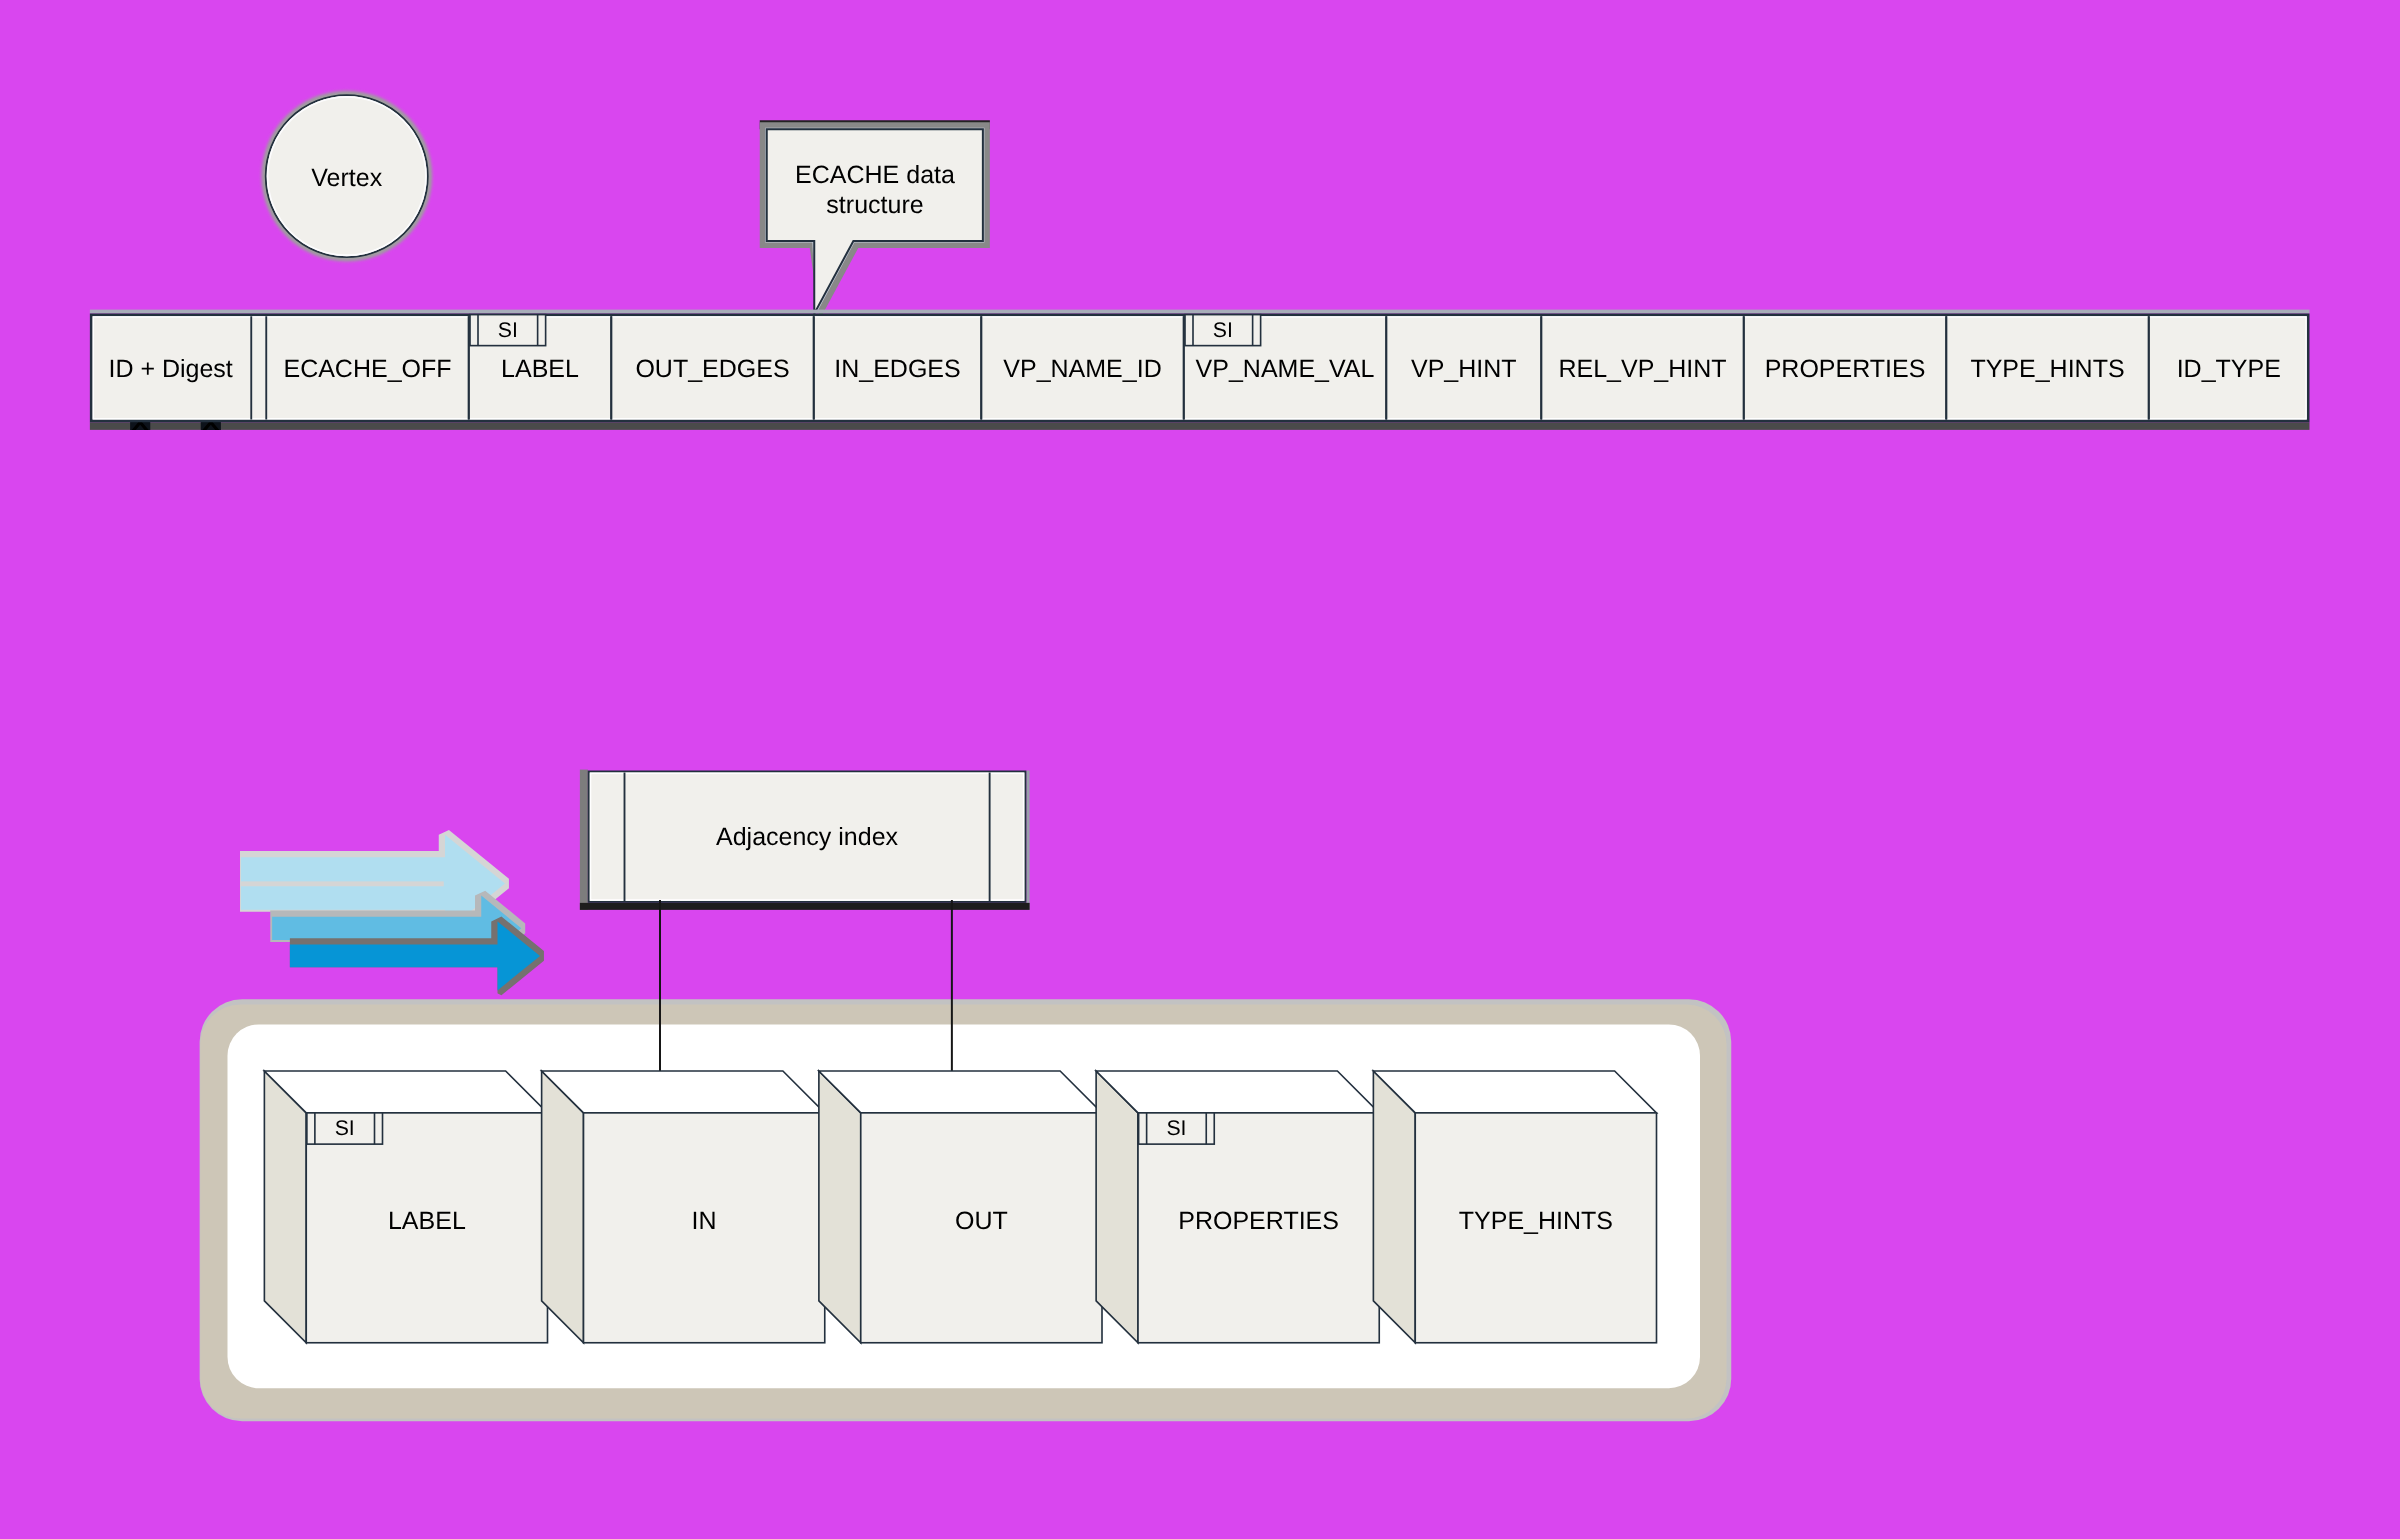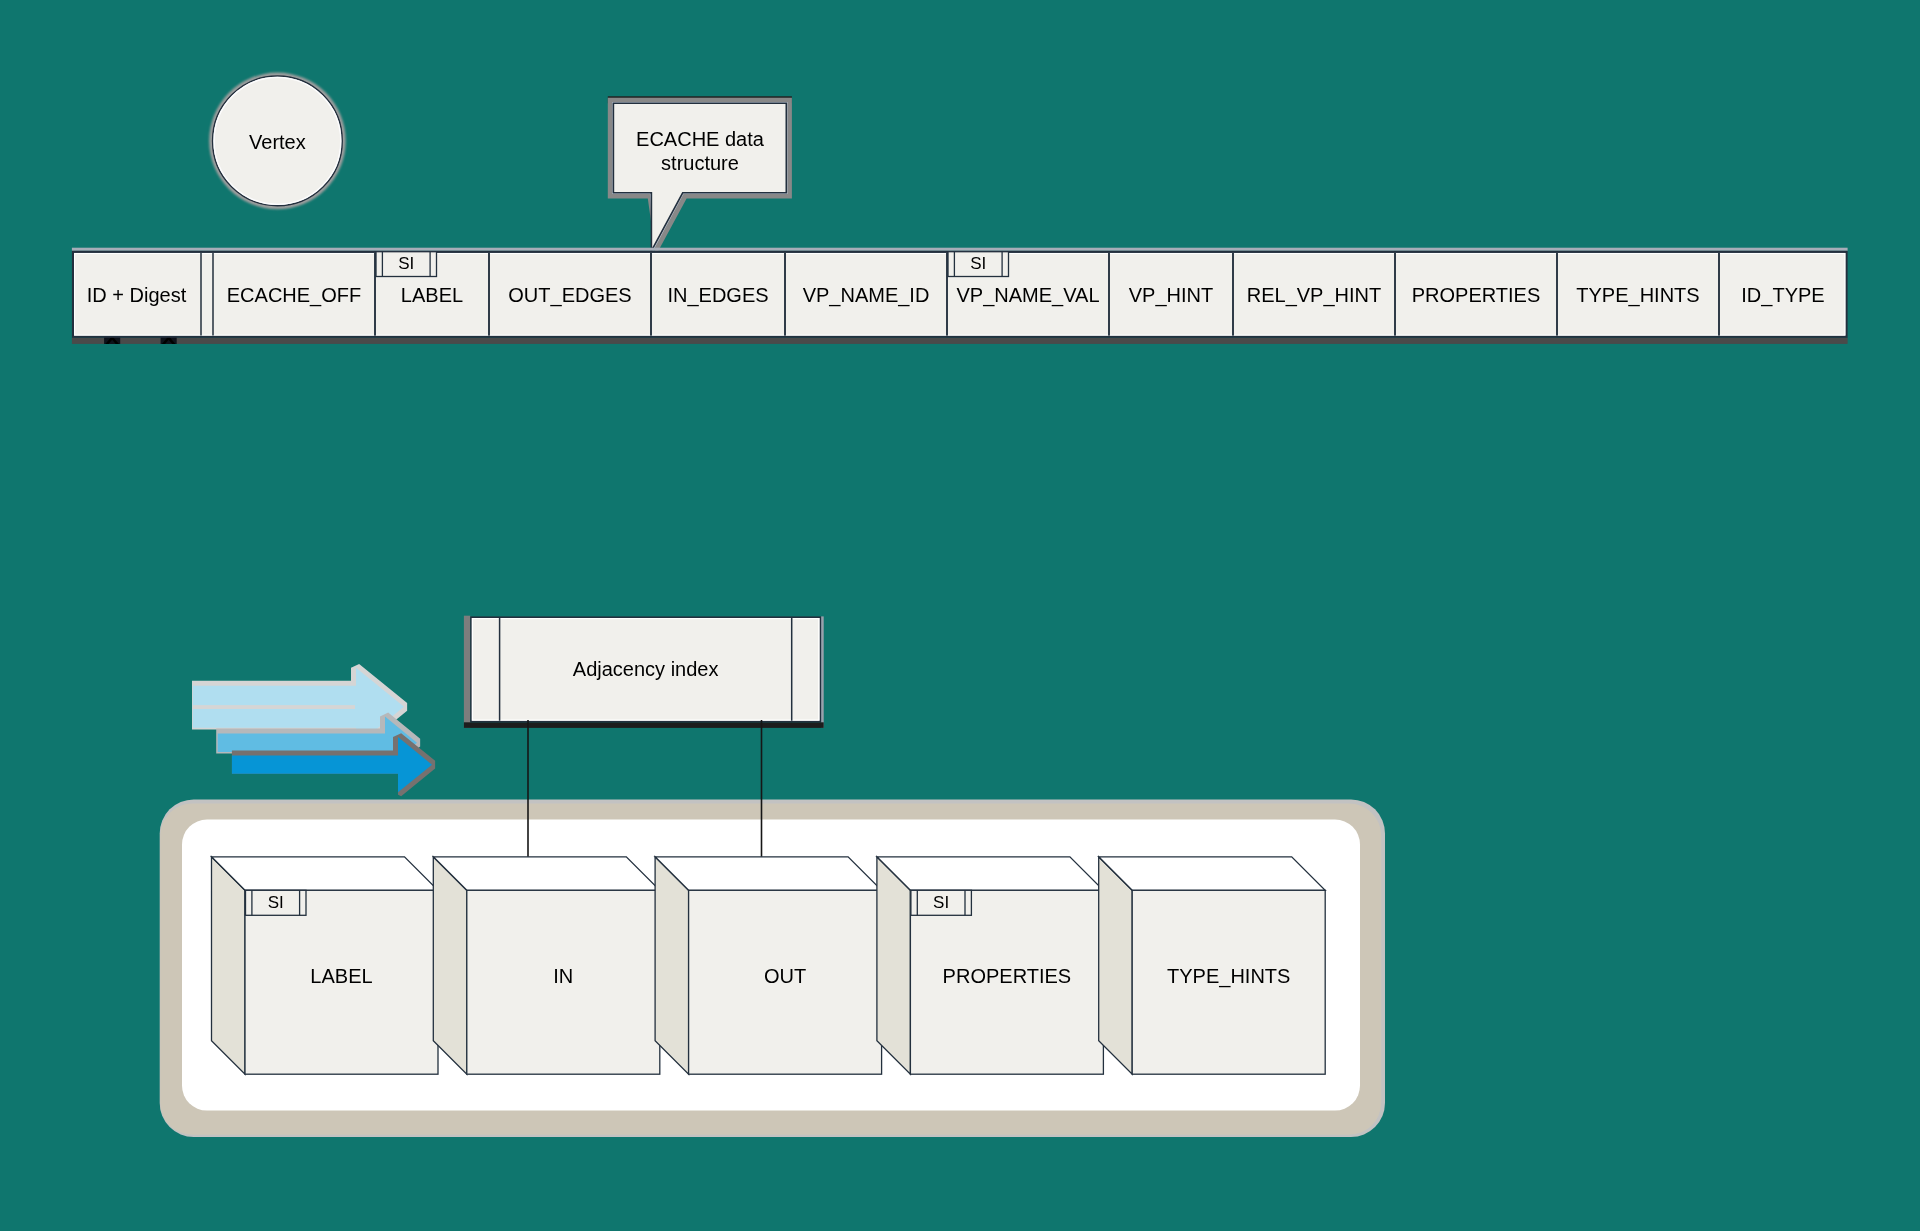--- a/index.html
+++ b/index.html
@@ -1,17 +1,17 @@
 <!DOCTYPE html>
 <html><head>
 <meta charset="utf-8">
 <title>ECACHE data structure diagram</title>
 <style>
   html,body{margin:0;padding:0;background:#000;width:1920px;height:1231px;overflow:hidden;}
-  #stage{position:relative;width:1920px;height:1231px;background:#0f766e;overflow:hidden;}
+  #stage{position:relative;width:1920px;height:1231px;background:#d946ef;overflow:hidden;}
   svg#canvas{display:block;position:absolute;left:0;top:0;}
   text{font-family:"Liberation Sans",sans-serif;fill:#000;transform:translateZ(0);}
   .celllabel{font-size:20px;}
   .badgelabel{font-size:17px;}
   .cubelabel{font-size:20px;}
   .notetext{font-size:20px;}
   .vertexlabel{font-size:20px;}
   .adjlabel{font-size:20px;}
 </style>
 </head>

